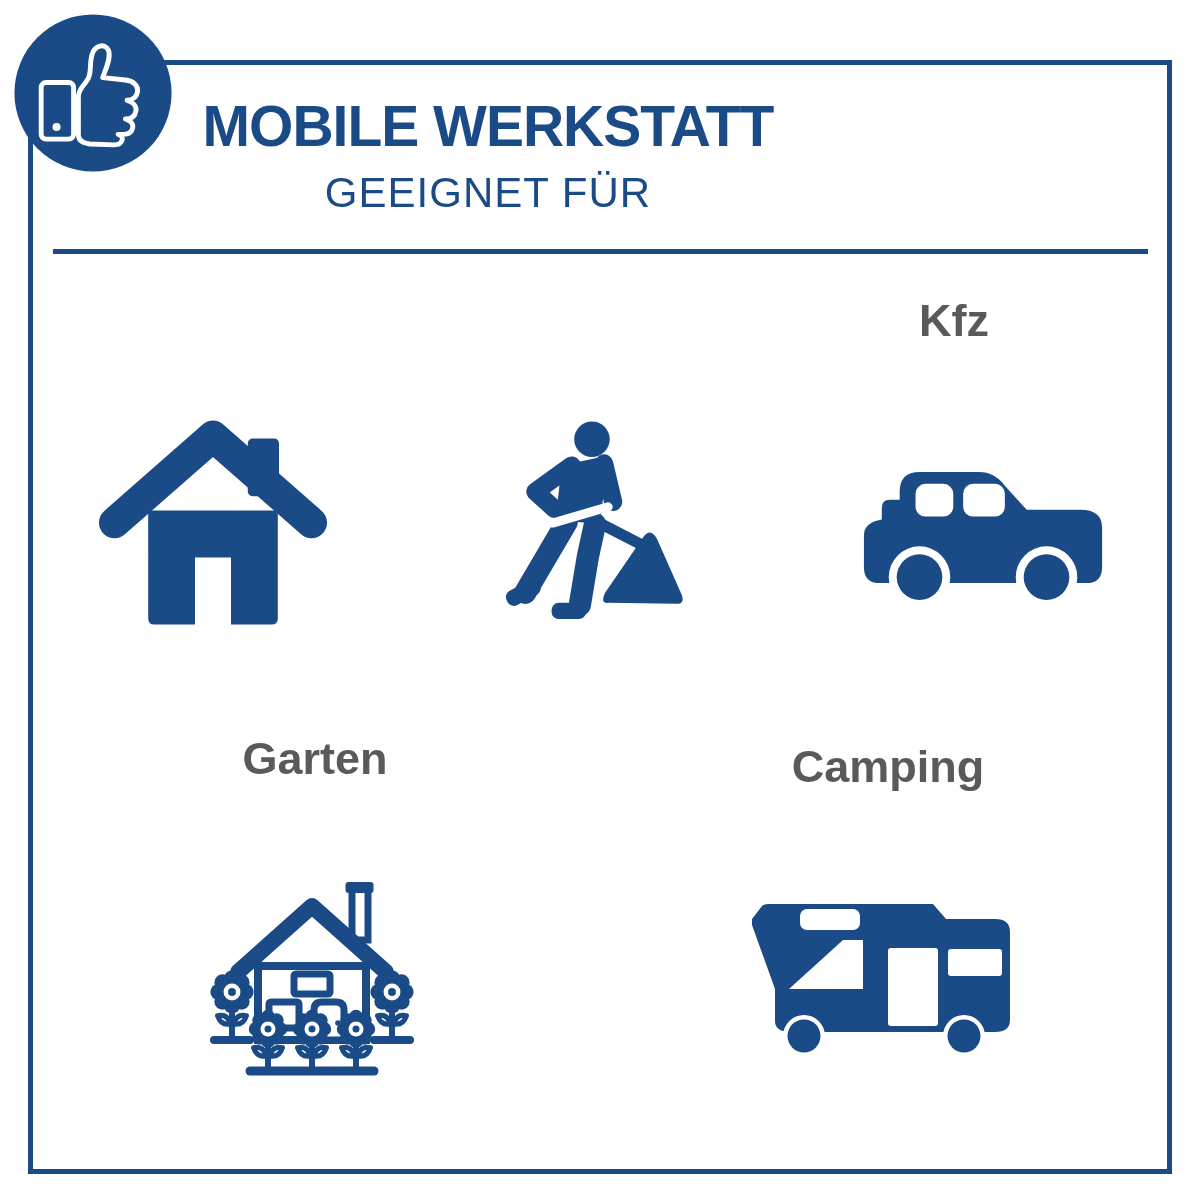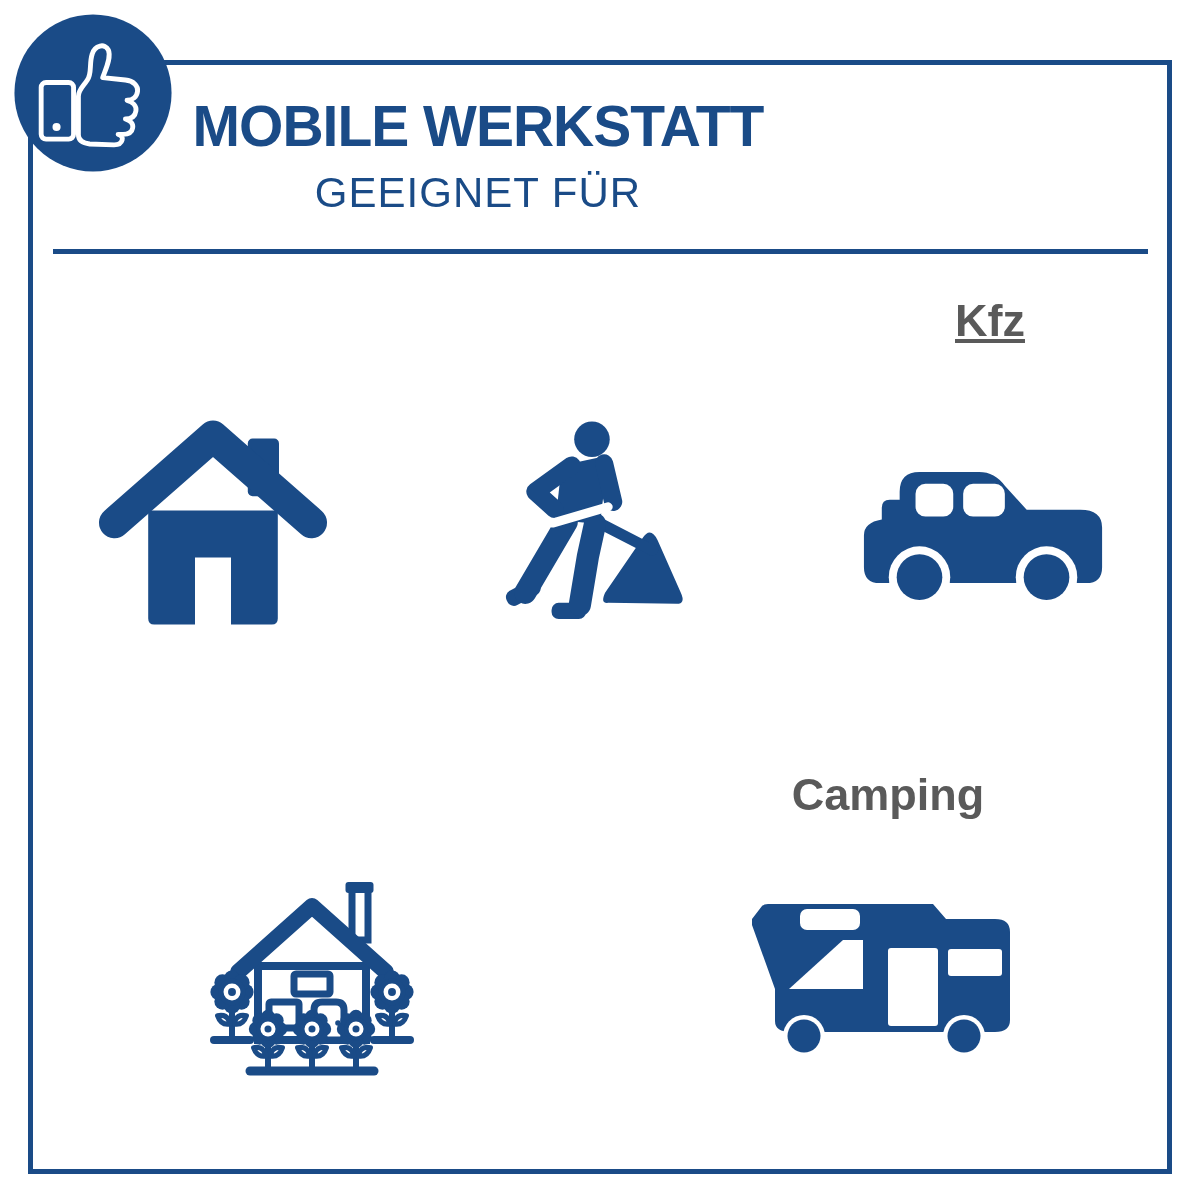--- a/index.html
+++ b/index.html
@@ -19,21 +19,21 @@
   .frame{
     position:absolute;
     left:28px;top:60px;width:1144px;height:1114px;
     border:5px solid var(--blue);
     background:transparent;
   }
   .badge{
     position:absolute;left:12px;top:12px;width:162px;height:162px;
   }
   .header{
-    position:absolute;left:22px;top:98px;width:912px;
+    position:absolute;left:32px;top:98px;width:912px;
     text-align:center;color:var(--blue);
   }
   .title{
     font-size:57px;font-weight:bold;letter-spacing:-1px;line-height:1.0;
   }
   .subtitle{
     font-size:42px;font-weight:normal;letter-spacing:1px;line-height:1.0;
     margin-top:17px;
   }
   .divider{
@@ -94,34 +94,35 @@
         <path d="M38,29 L20,42 L29.5,50.5" stroke-width="9"></path>
         <path d="M54,28 L58.5,47" stroke-width="9"></path>
         <path d="M43,53 L78,71" stroke-width="5.5"></path>
         <path d="M35.5,57 L15,92" stroke-width="11"></path>
         <path d="M49.5,58 L46,74 L42,98" stroke-width="11"></path>
       </g>
       <path d="M28.5,57.5 L56,49.5" fill="none" stroke="#fff" stroke-width="4.5" stroke-linecap="round"></path>
     </svg>
   </div>
 
-  <div class="cat-label" style="left:840px;top:298px;text-decoration:underline;">Kfz</div>
+  <div class="cat-label" style="left:804px;top:298px;">Kfz</div>
   <div class="cat-icon" style="left:856px;top:448px;">
     <svg width="258" height="163" viewBox="0 0 130 82">
       <path fill="currentColor" d="M13,36 V30 Q13,26 17,26 H22 V22 Q22,12 32,12 H62 Q70,12 75,19 L86,31 H113 Q124,31 124,40 V60 Q124,68 116,68 H111
            A15,15 0 0 0 81,68 H47 A15,15 0 0 0 17,68 H12 Q4,68 4,60 V44 Q4,37.5 13,36 Z"></path>
       <rect x="30" y="18" width="19" height="16.5" rx="5" fill="#fff"></rect>
       <rect x="54" y="18" width="21" height="16.5" rx="5" fill="#fff"></rect>
       <circle cx="32" cy="65" r="15.5" fill="#fff"></circle>
       <circle cx="96" cy="65" r="15.5" fill="#fff"></circle>
       <circle cx="32" cy="65" r="11.5" fill="currentColor"></circle>
       <circle cx="96" cy="65" r="11.5" fill="currentColor"></circle>
     </svg>
   </div>
 
+  <div class="cat-label" style="left:165px;top:736px;">Garten</div>
   <div class="cat-icon" style="left:206px;top:872px;">
     <svg width="212" height="208" viewBox="0 0 212 208">
       <defs>
         <g id="fl">
           <g fill="currentColor">
             <circle cx="7.5" cy="0" r="4.5"></circle>
               <circle cx="5.3" cy="5.3" r="4.5"></circle>
             <circle cx="0" cy="7.5" r="4.5"></circle>
               <circle cx="-5.3" cy="5.3" r="4.5"></circle>
             <circle cx="-7.5" cy="0" r="4.5"></circle>
@@ -174,21 +175,21 @@
       </g>
 
       <use href="#fl" transform="translate(26,120) scale(1.8)"></use>
       <use href="#fl" transform="translate(186,120) scale(1.8)"></use>
       <use href="#fl" transform="translate(62,157) scale(1.6)"></use>
       <use href="#fl" transform="translate(106,157) scale(1.6)"></use>
       <use href="#fl" transform="translate(150,157) scale(1.6)"></use>
     </svg>
   </div>
 
-  <div class="cat-label" style="left:738px;top:772px;">Camping</div>
+  <div class="cat-label" style="left:738px;top:744px;">Camping</div>
   <div class="cat-icon" style="left:750px;top:898px;">
     <svg width="272" height="160" viewBox="0 0 272 160">
       <path fill="currentColor" d="M2,21 L12,8 Q14,6 18,6 H183 L196,21 H245 Q260,21 260,34 V122 Q260,134 245,134 H41 Q25,134 25,123 V91 L2,27 Z"></path>
 
       <rect x="50" y="11" width="60" height="21" rx="7" fill="#fff"></rect>
 
       <path d="M39,91 L93,42 H113 V91 Z" fill="#fff"></path>
 
       <rect x="138" y="50" width="50" height="78" rx="3" fill="#fff"></rect>
 

